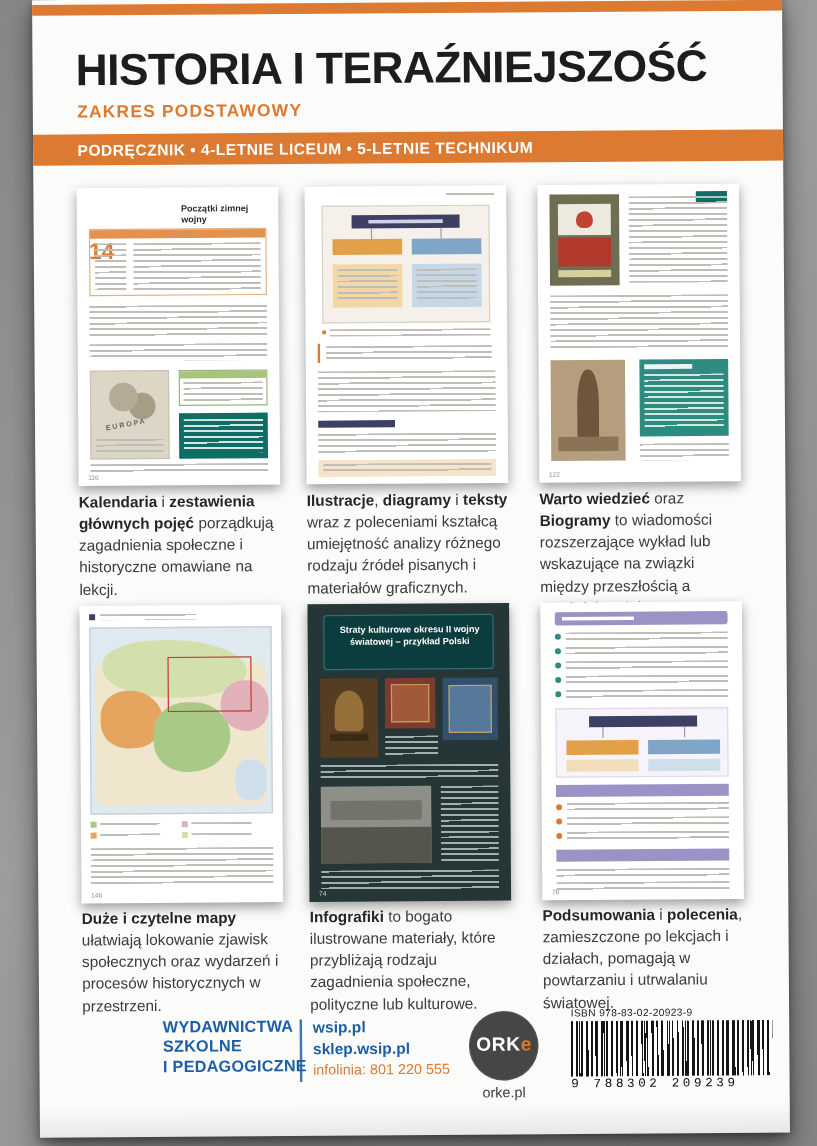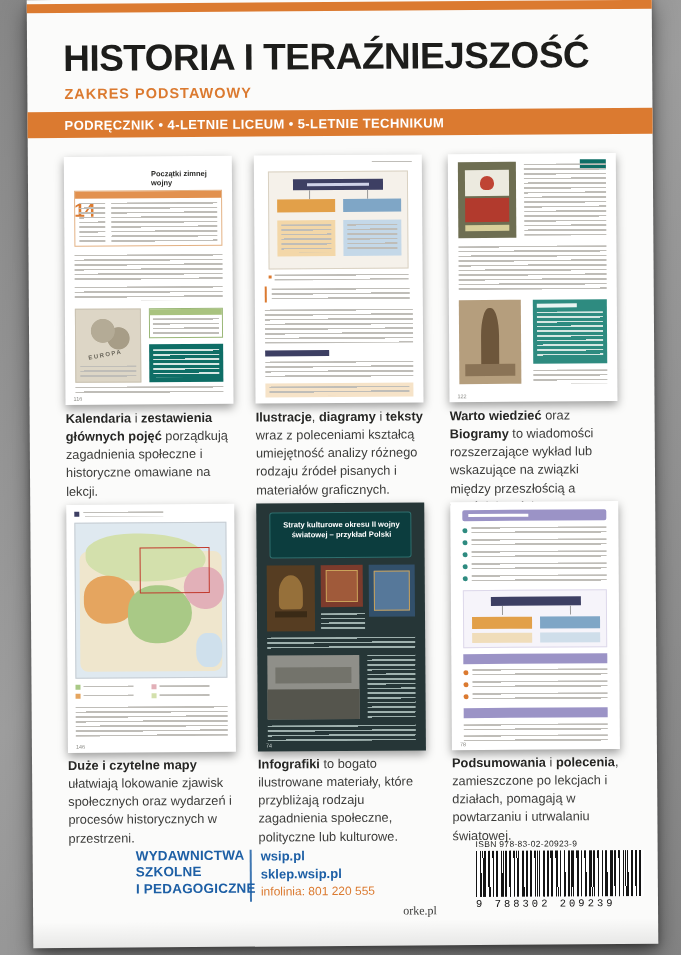--- a/index.html
+++ b/index.html
@@ -45,21 +45,21 @@
          font-size:13.5px;line-height:1.22;letter-spacing:.2px;}
   .divider{position:absolute;left:217px;top:851px;width:2px;height:52px;background:var(--brand-blue);opacity:.85;}
   .links{position:absolute;left:228px;top:849px;font-size:13px;line-height:1.4;}
   .links .l{color:var(--brand-blue);font-weight:700;}
   .links .info{color:var(--accent-orange);font-weight:400;font-size:12px;}
   .orke{position:absolute;left:358px;top:845px;width:58px;height:58px;border-radius:50%;
          background:var(--orke-gray);display:flex;align-items:center;justify-content:center;
          box-shadow:inset 0 0 0 1px rgba(255,255,255,.08);}
   .orke .main{color:#fff;font-weight:700;font-size:16px;letter-spacing:.5px;}
   .orke .accent{color:var(--accent-orange);font-weight:700;font-size:16px;}
-  .orke-url{position:absolute;left:358px;top:906px;width:58px;text-align:center;font-size:12px;color:#3b3b39;font-family:Liberation Serif, serif;}
+  .orke-url{position:absolute;left:358px;top:906px;width:58px;text-align:center;font-size:12px;color:#3b3b39;}
   .barcode{position:absolute;left:443px;top:842px;width:172px;}
   .isbn{font-size:8.5px;letter-spacing:.3px;color:#1d1d1b;}
   .bars{width:168px;height:46px;margin-top:2px;
         background:repeating-linear-gradient(90deg,#141414 0 1.5px,#fff 1.5px 4.2px),
                    repeating-linear-gradient(90deg,#141414 0 1px,#fff 1px 6.8px);
         background-blend-mode:darken;}
   .bnum{font-family:"Liberation Mono",monospace;font-size:10.5px;letter-spacing:3px;color:#111;margin-top:1px;}
 </style>
 </head>
 <body>
@@ -246,20 +246,24 @@
     <div>WYDAWNICTWA</div>
     <div>SZKOLNE</div>
     <div>I PEDAGOGICZNE</div>
   </div>
   <div class="divider"></div>
   <div class="links">
     <div class="l">wsip.pl</div>
     <div class="l">sklep.wsip.pl</div>
     <div class="info">infolinia: 801 220 555</div>
   </div>
+  <div class="orke">
+    <span class="main">ORK</span>
+      <span class="accent">e</span>
+  </div>
   <div class="orke-url">orke.pl</div>
   <div class="barcode">
     <div class="isbn">ISBN 978-83-02-20923-9</div>
     <div class="bars"></div>
     <div class="bnum">9 788302 209239</div>
   </div>
 
 </div>
 
 </body></html>

